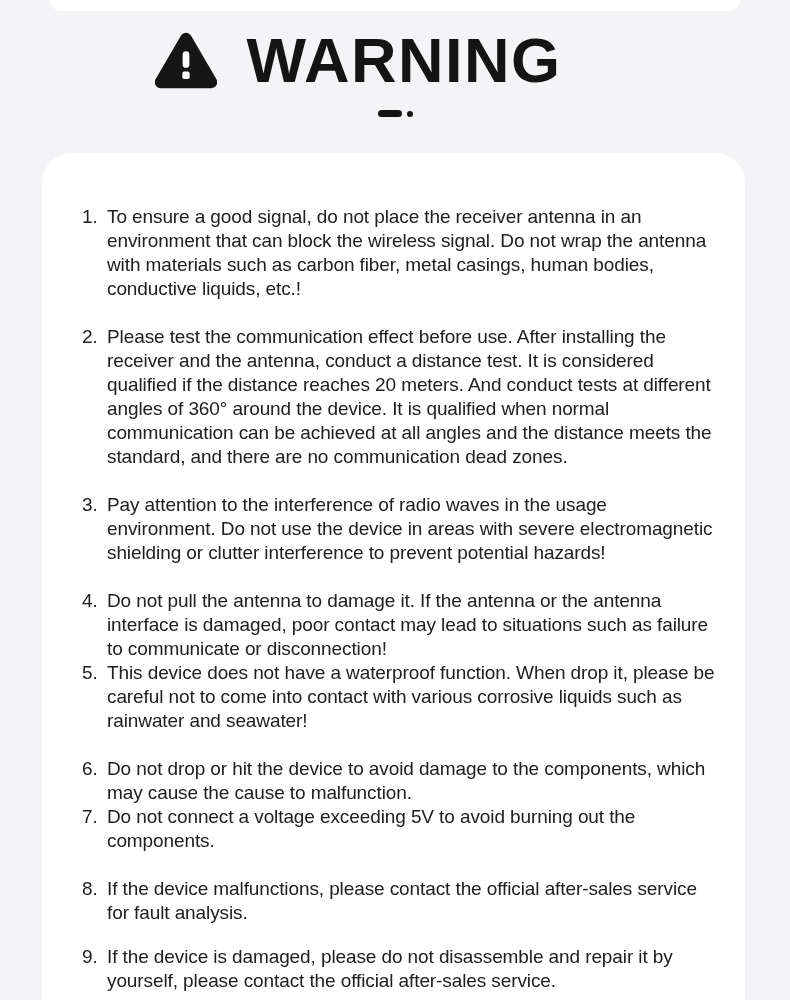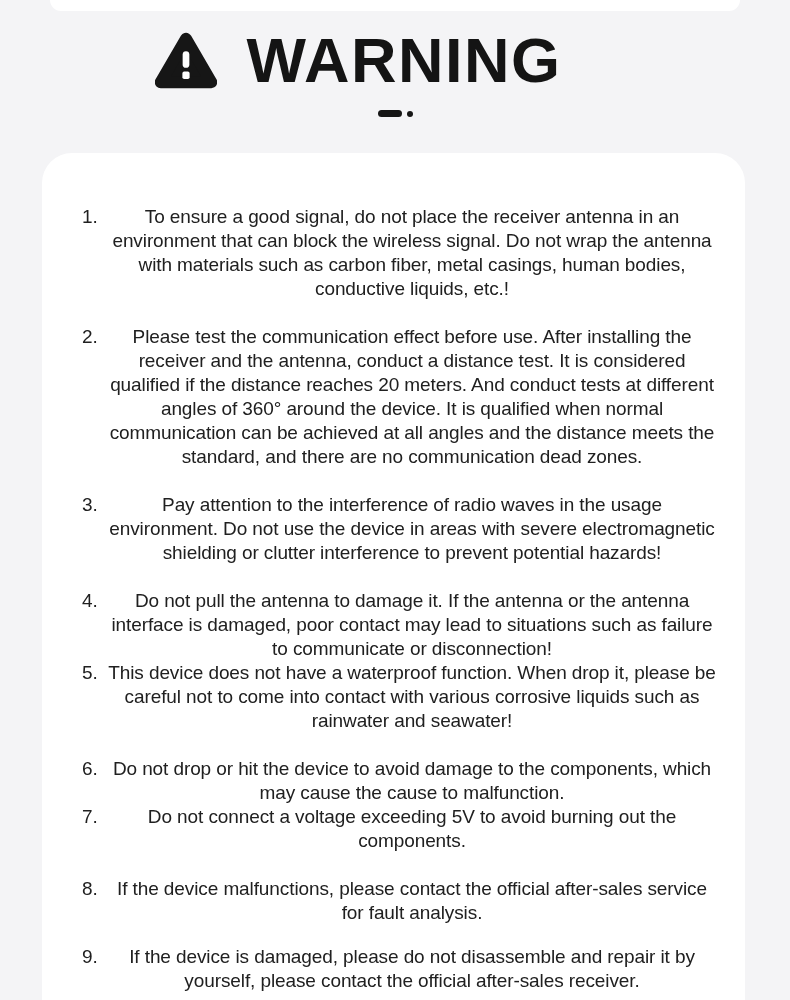--- a/index.html
+++ b/index.html
@@ -73,21 +73,21 @@
     display: flex;
     font-size: 19px;
     line-height: 24px;
     color: #202020;
     letter-spacing: -0.1px;
   }
   ol.warning-list .num {
     width: 25px;
     flex-shrink: 0;
   }
-  ol.warning-list .txt { flex: 1; text-align: center; }
+  ol.warning-list .txt { flex: 1; }
   .gap    { margin-bottom: 24px; }
   .gap-sm { margin-bottom: 20px; }
 </style>
 </head>
 <body>
 
 <div class="prev-card"></div>
 
 <div class="header">
   <span class="warn-icon">
@@ -134,16 +134,16 @@
     <li class="gap">
       <span class="num">7.</span>
       <span class="txt">Do not connect a voltage exceeding 5V to avoid burning out the components.</span>
     </li>
     <li class="gap-sm">
       <span class="num">8.</span>
       <span class="txt">If the device malfunctions, please contact the official after-sales service for fault analysis.</span>
     </li>
     <li>
       <span class="num">9.</span>
-      <span class="txt">If the device is damaged, please do not disassemble and repair it by yourself, please contact the official after-sales receiver.</span>
+      <span class="txt">If the device is damaged, please do not disassemble and repair it by yourself, please contact the official after-sales service.</span>
     </li>
   </ol>
 </div>
 
 </body></html>

